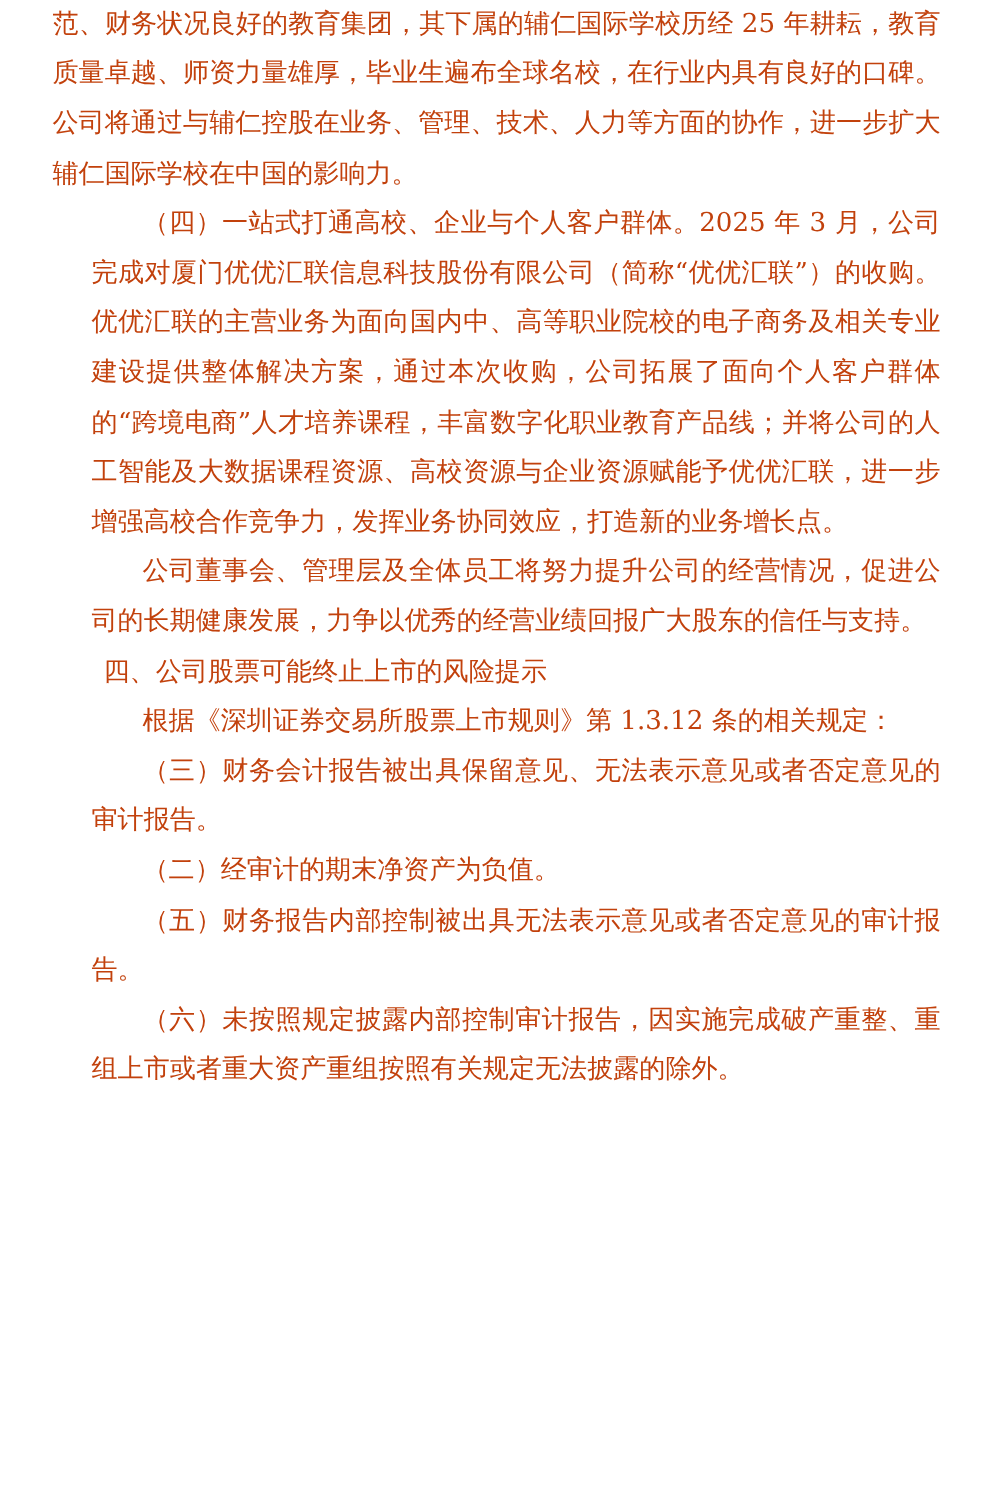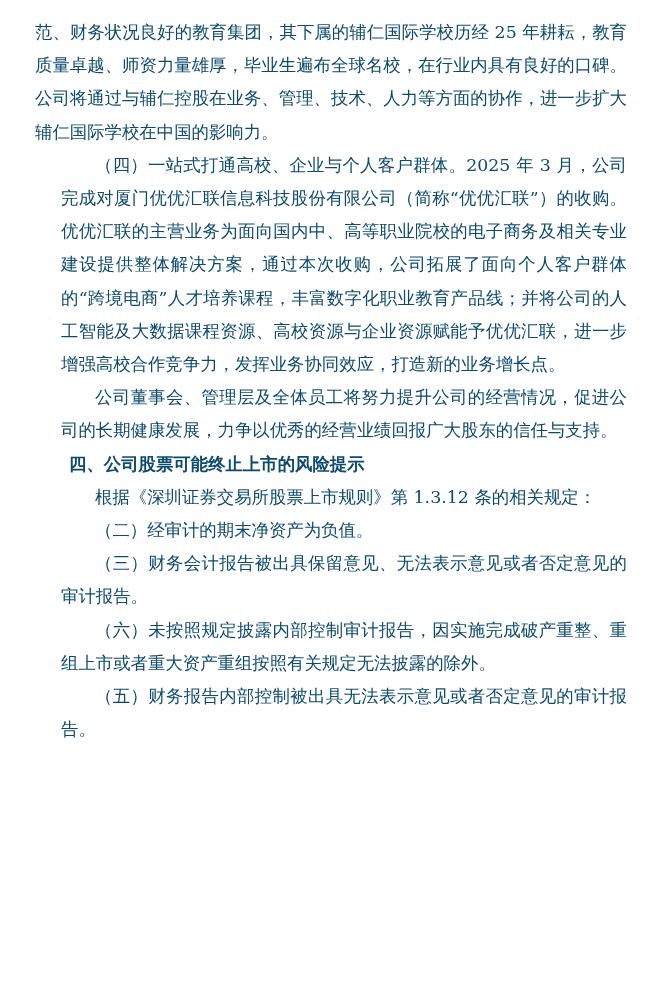--- a/index.html
+++ b/index.html
@@ -1,33 +1,33 @@
 <!DOCTYPE html>
 <html><head>
 <meta charset="utf-8">
 <style>
   html, body { margin:0; padding:0; background:#ffffff; }
   body { width:660px; height:992px; overflow:hidden; position:relative; }
   .page {
-    position:absolute; left:35px; top:16px; width:592px;
+    position:absolute; left:35px; top:0; width:592px;
     font-family: "DejaVu Serif", "Liberation Serif", serif;
-    font-size:17.4px; line-height:33.2px; color:#0c4a6e;
+    font-size:17.4px; line-height:33.2px; color:#c2410c;
     text-align:justify;
   }
   .p { margin:0; }
   .indent { text-indent:34px;margin-left:26px; }
   .quote-indent { text-indent:30px; }
-  .h { font-family:"DejaVu Sans", "Liberation Sans", sans-serif; font-weight:bold; text-indent:34px; }
+  .h { font-family:"DejaVu Sans", "Liberation Sans", sans-serif; font-weight:normal; text-indent:34px; }
 </style>
 </head>
 <body>
 
 <div class="page">
   <p class="p">范、财务状况良好的教育集团，其下属的辅仁国际学校历经 25 年耕耘，教育质量卓越、师资力量雄厚，毕业生遍布全球名校，在行业内具有良好的口碑。公司将通过与辅仁控股在业务、管理、技术、人力等方面的协作，进一步扩大辅仁国际学校在中国的影响力。</p>
   <p class="p indent">（四）一站式打通高校、企业与个人客户群体。2025 年 3 月，公司完成对厦门优优汇联信息科技股份有限公司（简称“优优汇联”）的收购。优优汇联的主营业务为面向国内中、高等职业院校的电子商务及相关专业建设提供整体解决方案，通过本次收购，公司拓展了面向个人客户群体的“跨境电商”人才培养课程，丰富数字化职业教育产品线；并将公司的人工智能及大数据课程资源、高校资源与企业资源赋能予优优汇联，进一步增强高校合作竞争力，发挥业务协同效应，打造新的业务增长点。</p>
   <p class="p indent">公司董事会、管理层及全体员工将努力提升公司的经营情况，促进公司的长期健康发展，力争以优秀的经营业绩回报广大股东的信任与支持。</p>
   <p class="p h">四、公司股票可能终止上市的风险提示</p>
   <p class="p indent">根据《深圳证券交易所股票上市规则》第 1.3.12 条的相关规定：</p>
+  <p class="p indent">（三）财务会计报告被出具保留意见、无法表示意见或者否定意见的审计报告。</p>
   <p class="p indent">（二）经审计的期末净资产为负值。</p>
-  <p class="p indent">（三）财务会计报告被出具保留意见、无法表示意见或者否定意见的审计报告。</p>
+  <p class="p indent">（五）财务报告内部控制被出具无法表示意见或者否定意见的审计报告。</p>
   <p class="p indent">（六）未按照规定披露内部控制审计报告，因实施完成破产重整、重组上市或者重大资产重组按照有关规定无法披露的除外。</p>
-  <p class="p indent">（五）财务报告内部控制被出具无法表示意见或者否定意见的审计报告。</p>
 </div>
 
 </body></html>

